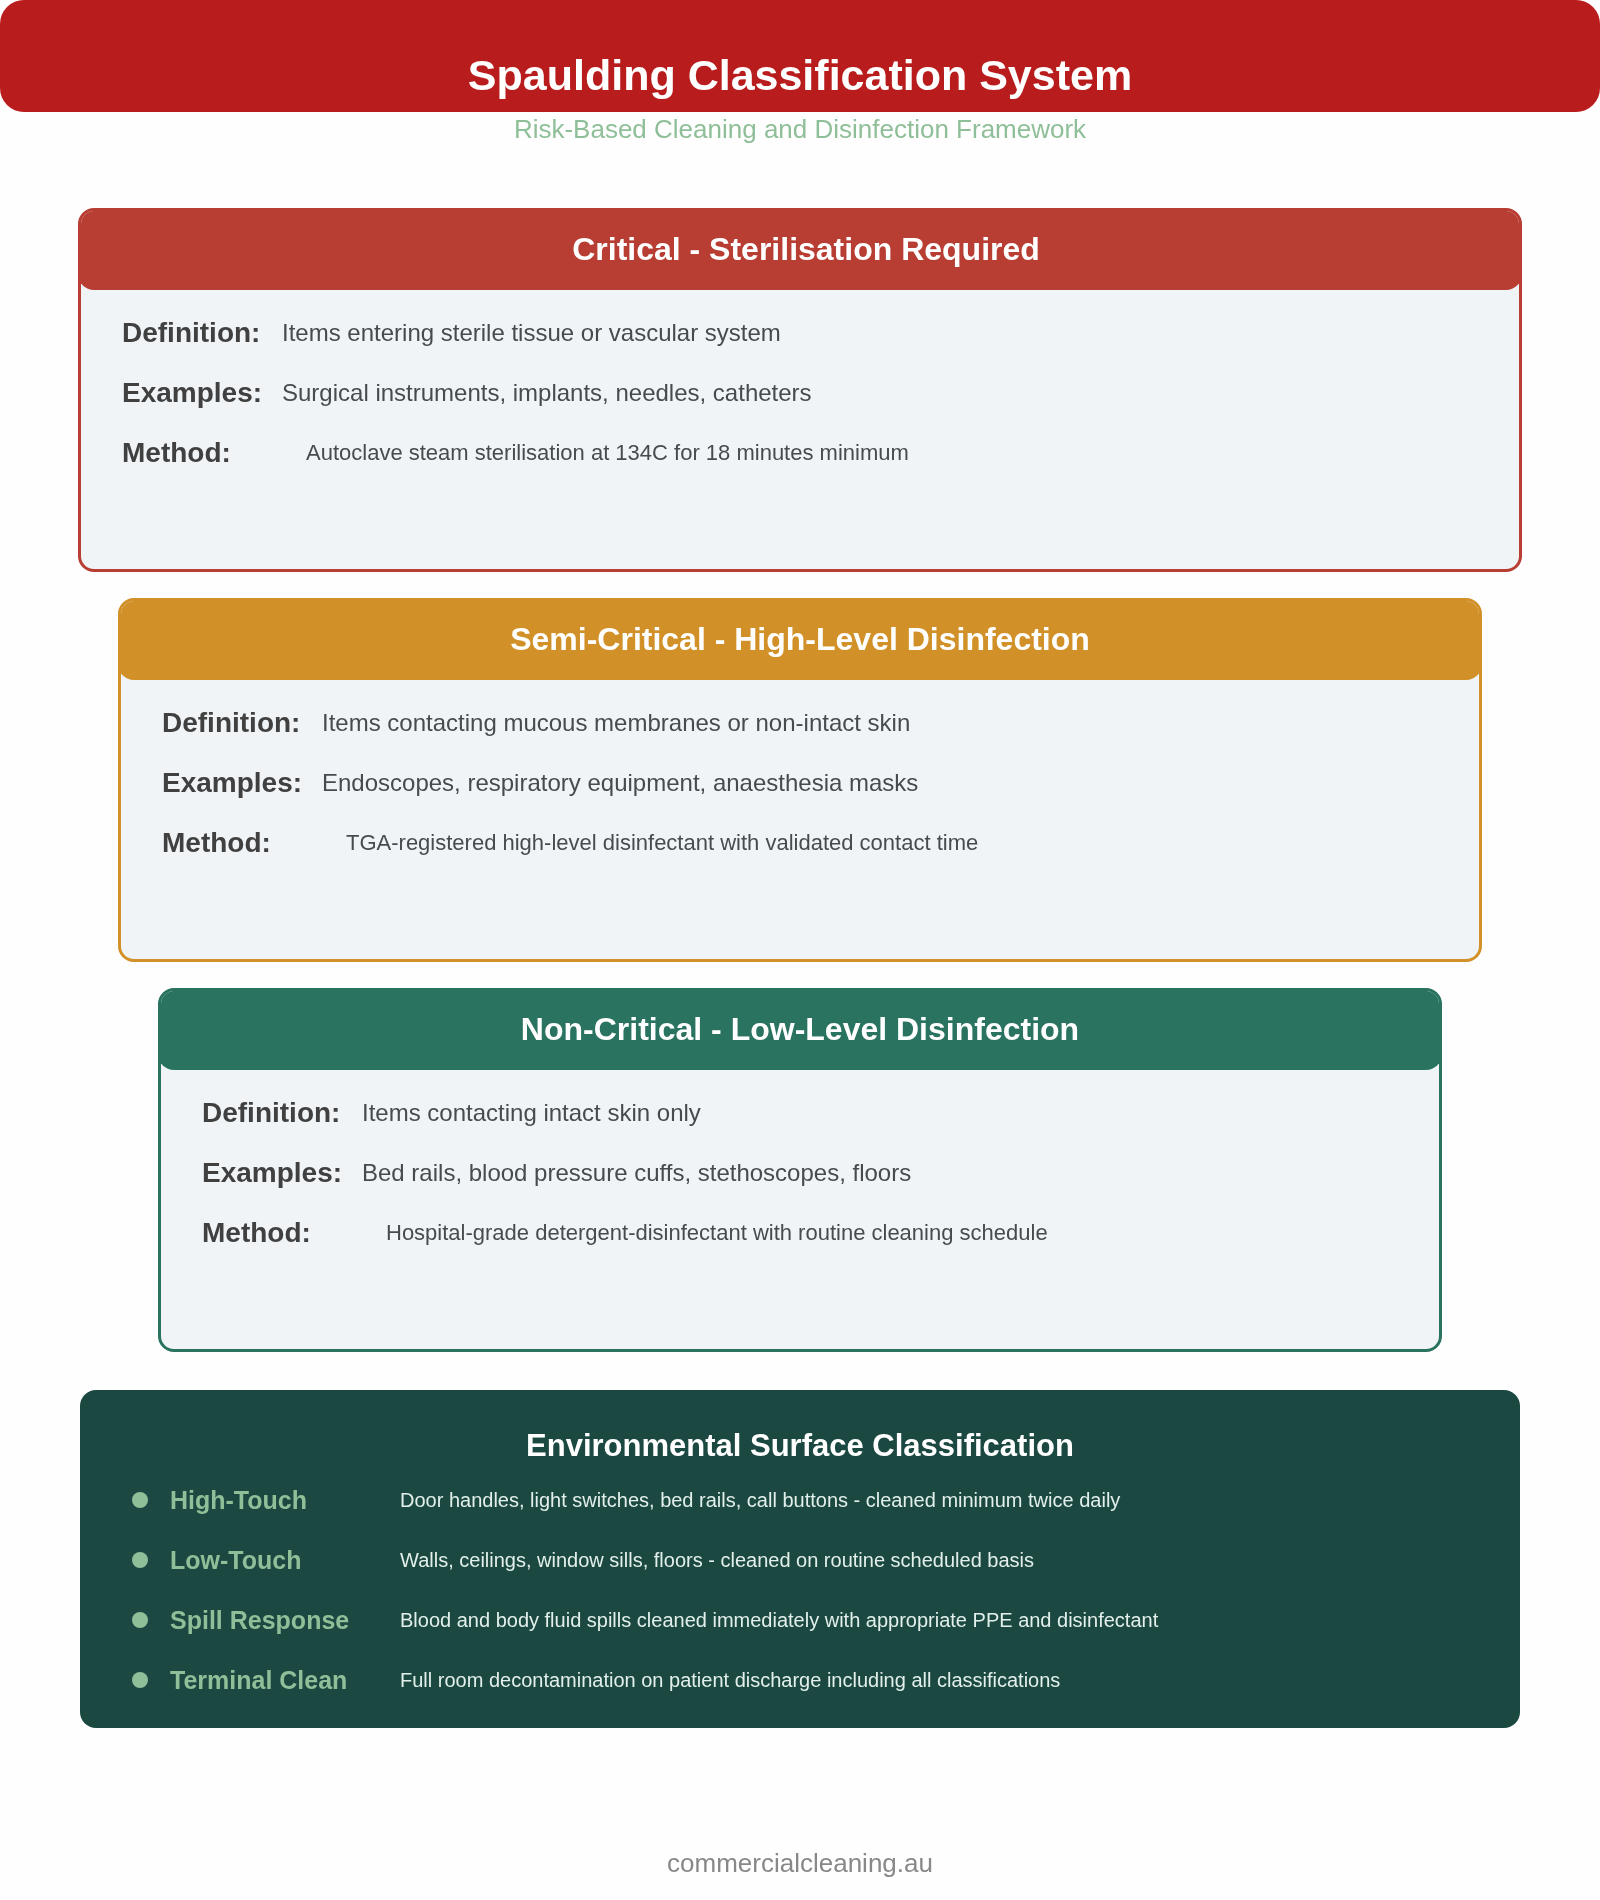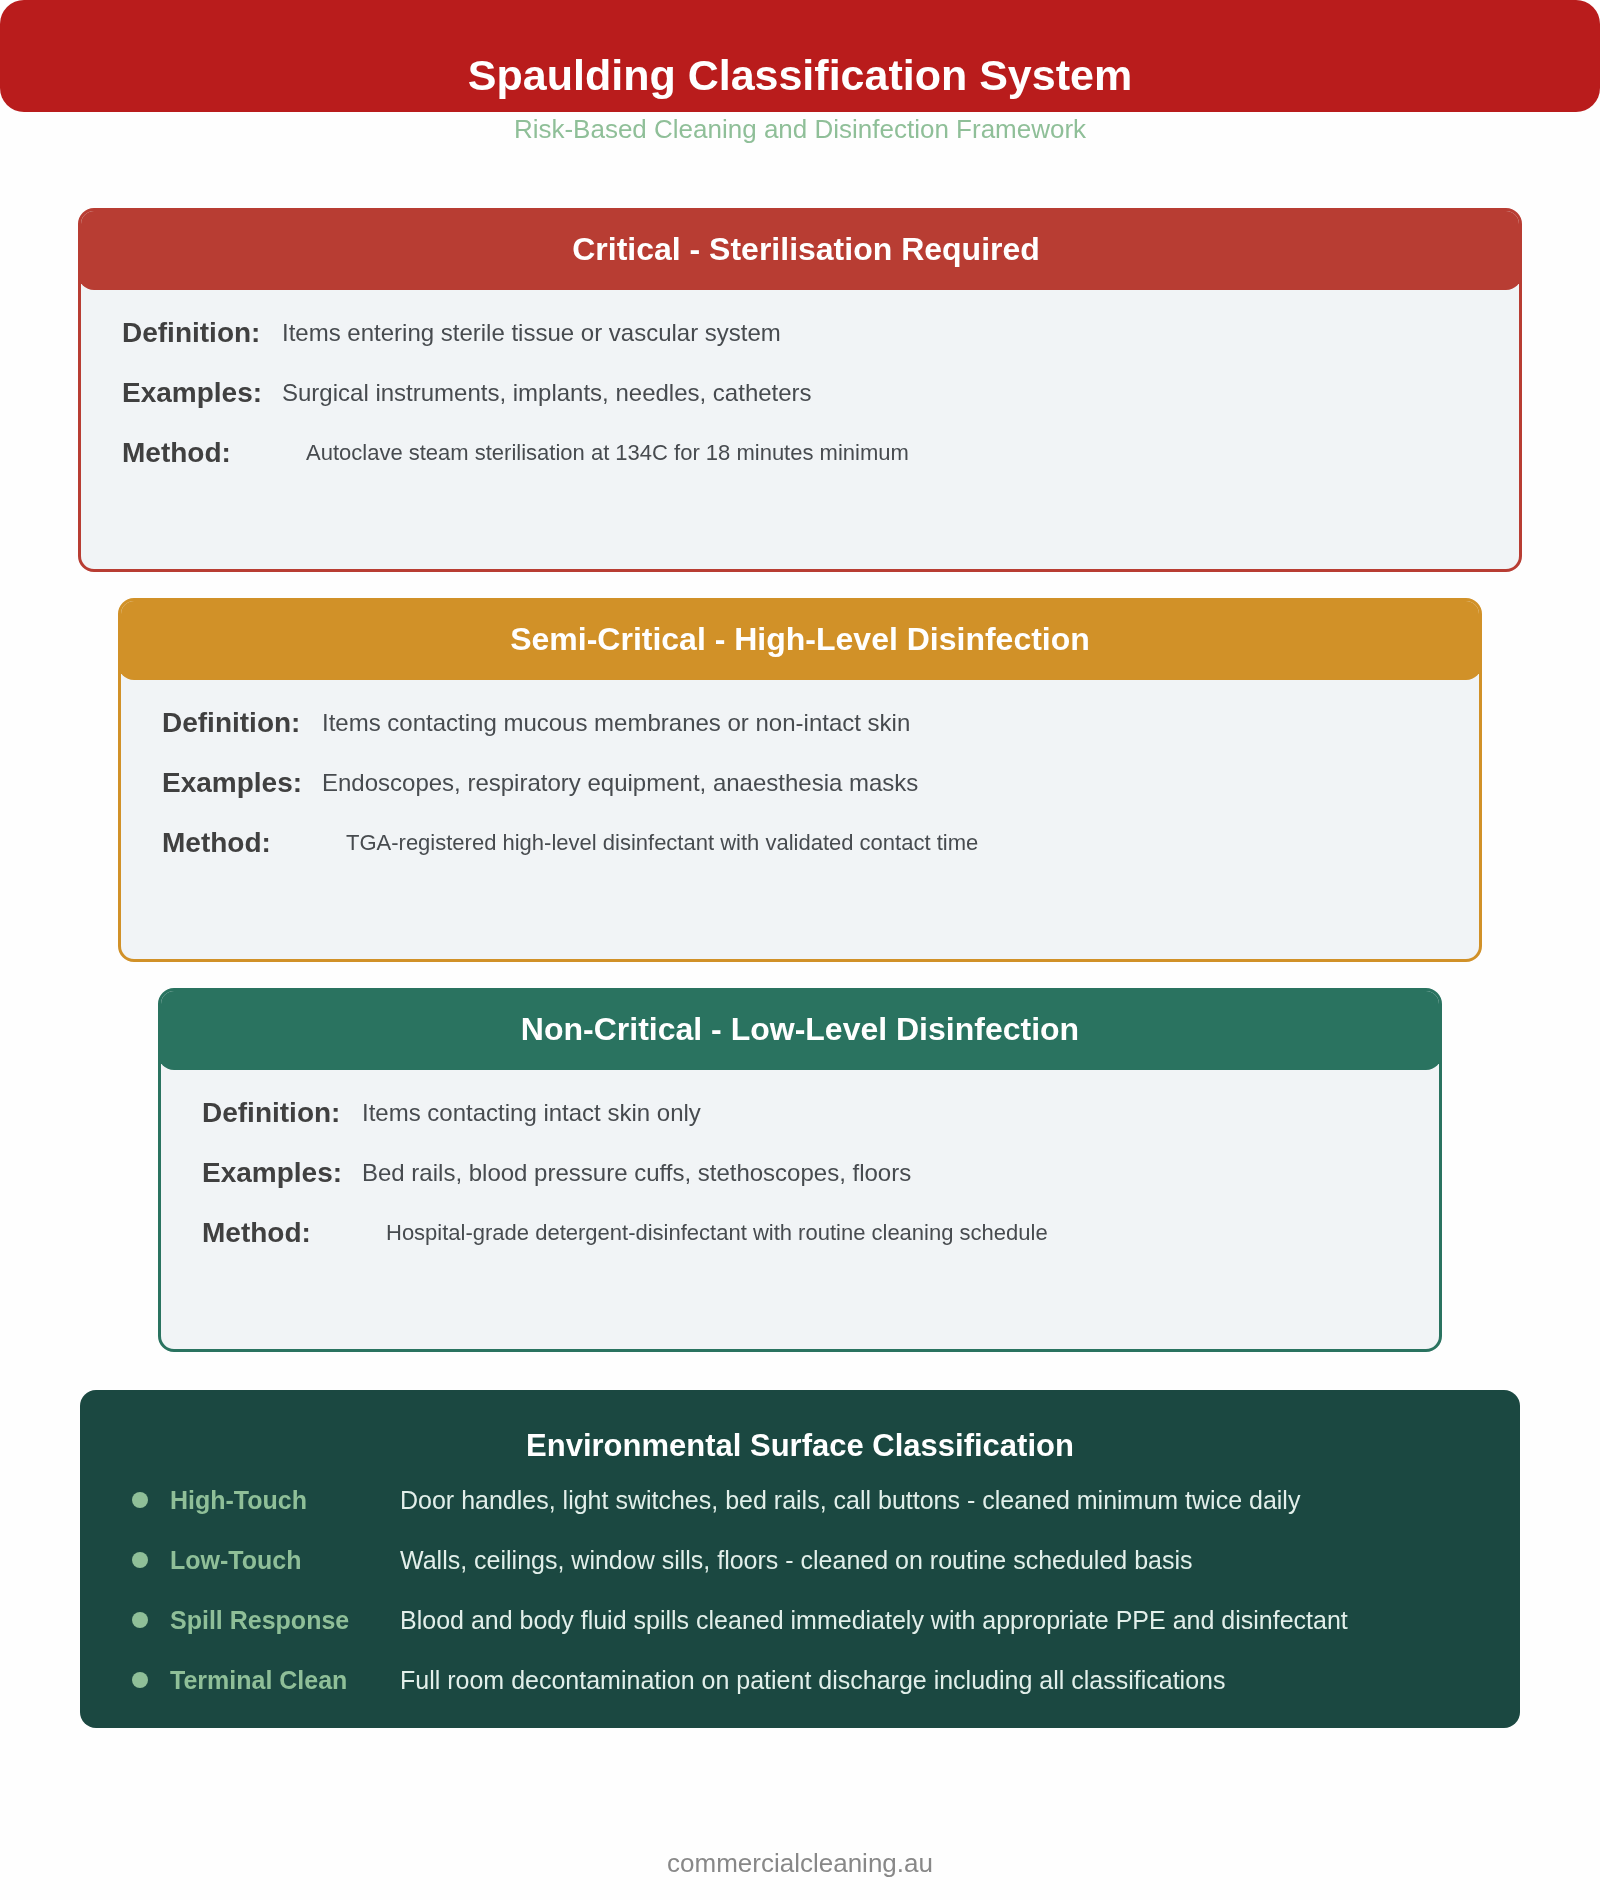--- a/index.html
+++ b/index.html
@@ -54,21 +54,21 @@
   }
   .env .item { position: absolute; left: 0; right: 0; height: 40px; display: flex; align-items: center; }
   .env .bullet {
     position: absolute; left: 52px; width: 16px; height: 16px; border-radius: 50%;
     background: #8fbf98;
   }
   .env .ilabel {
     position: absolute; left: 90px; color: #8fbf98; font-weight: bold; font-size: 25px;
   }
   .env .idesc {
-    position: absolute; left: 320px; color: #e2efea; font-size: 25px; white-space: nowrap;
+    position: absolute; left: 320px; color: #e2efea; font-size: 20px; white-space: nowrap;
   }
   .env .i0 { top: 90px; }
   .env .i1 { top: 150px; }
   .env .i2 { top: 210px; }
   .env .i3 { top: 270px; }
 
   .footer {
     position: absolute; left: 0; right: 0; top: 1848px; text-align: center;
     color: #888888; font-size: 26px; line-height: 30px;
   }

